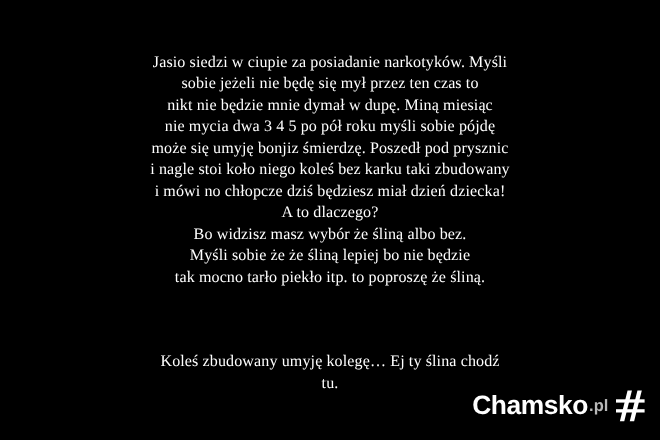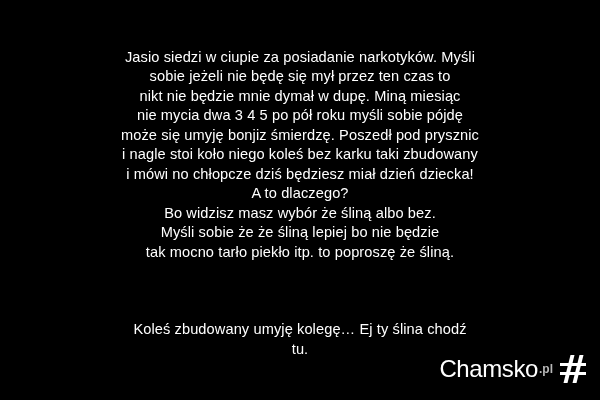--- a/index.html
+++ b/index.html
@@ -29,42 +29,43 @@
     color: #ffffff;
     font-size: 14.6px;
     line-height: 19.5px;
     white-space: pre-line;
     letter-spacing: 0.1px;
   }
   .joke-para {
     margin: 0;
     padding: 0;
     white-space: pre-line;
+    font-family: Liberation Serif, serif;
   }
   .joke-gap {
     height: 19px;
   }
   .watermark {
     position: absolute;
     right: 14px;
     bottom: 16px;
     display: flex;
     align-items: center;
     height: 30px;
   }
   .wm-text {
     color: #ffffff;
     font-size: 24px;
-    font-weight: normal;
+    font-weight: bold;
     letter-spacing: -0.4px;
     font-family: "Liberation Sans", sans-serif;
   }
   .wm-suffix {
     color: #b8b8b8;
-    font-size: 12px;
+    font-size: 15px;
     font-weight: bold;
     margin-left: 1px;
   }
   .wm-mark {
     margin-left: 7px;
     width: 26px;
     height: 28px;
     position: relative;
   }
   .wm-mark .bar {

